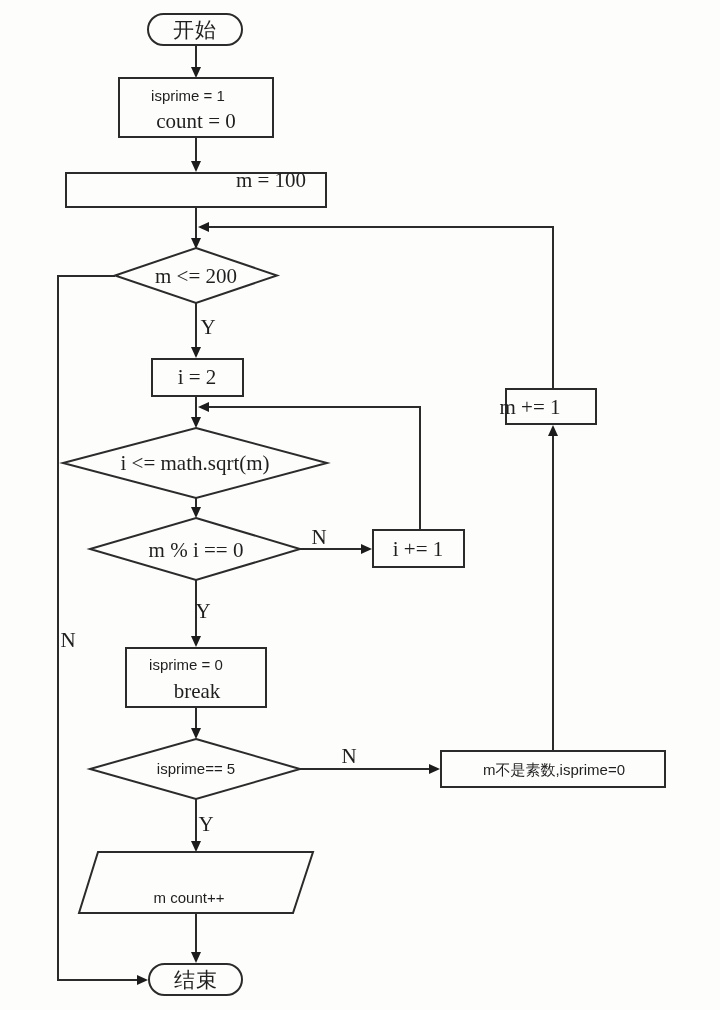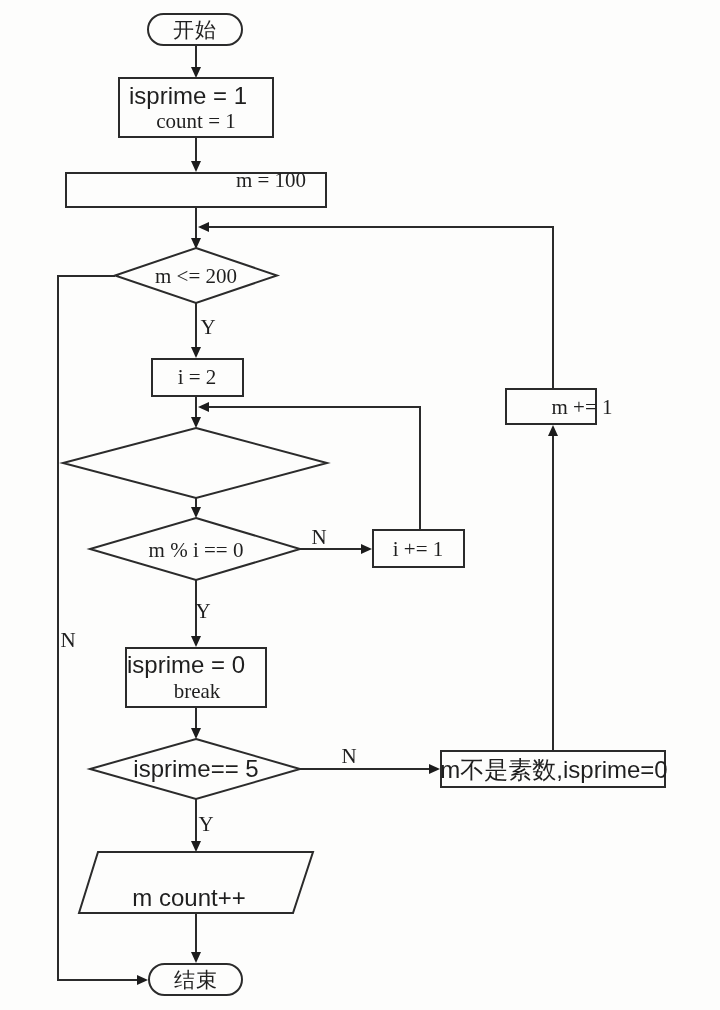--- a/index.html
+++ b/index.html
@@ -10,21 +10,21 @@
   svg.layer{position:absolute;left:0;top:0;width:720px;height:1010px;}
   .edge{stroke:#2b2b2b;stroke-width:2;fill:none;}
   .head{fill:#1c1c1c;stroke:none;}
   .shape{fill:#fdfdfc;stroke:#2b2b2b;stroke-width:2;}
   .node{position:absolute;border:2px solid #2b2b2b;background:#fdfdfc;box-sizing:border-box;}
   .terminator{border-radius:17px;}
   .lbl{
     position:absolute;transform:translate(-50%,-50%);white-space:nowrap;
     font-size:21px;line-height:1.15;
   }
-  .t-sans{font-family:"Liberation Sans","DejaVu Sans",sans-serif;font-size:24px;}
+  .t-sans{font-family:"Liberation Sans","DejaVu Sans",sans-serif;font-size:15px;}
   .t-cjk{letter-spacing:1px;}
   .yn{font-size:21px;font-family:"Liberation Serif","DejaVu Serif",serif;}
 </style>
 </head>
 <body>
 
 <div class="canvas">
 
   <svg class="layer">
 
@@ -91,41 +91,42 @@
   <div class="node" style="left:65px;top:172px;width:262px;height:36px;"></div>
   <div class="node" style="left:151px;top:358px;width:93px;height:39px;"></div>
   <div class="node" style="left:372px;top:529px;width:93px;height:39px;"></div>
   <div class="node" style="left:125px;top:647px;width:142px;height:61px;"></div>
   <div class="node" style="left:440px;top:750px;width:226px;height:38px;"></div>
   <div class="node" style="left:505px;top:388px;width:92px;height:37px;"></div>
 
   <div class="lbl t-cjk" style="left:195px;top:30px;">开始</div>
 
   <div class="lbl t-sans" style="left:188px;top:96px;">isprime = 1</div>
-  <div class="lbl" style="left:196px;top:121px;">count = 1</div>
+  <div class="lbl" style="left:196px;top:121px;">count = 0</div>
 
   <div class="lbl" style="left:271px;top:180px;">m = 100</div>
 
   <div class="lbl" style="left:196px;top:276px;">m &lt;= 200</div>
 
   <div class="lbl" style="left:197px;top:377px;">i = 2</div>
 
+  <div class="lbl" style="left:195px;top:463px;">i &lt;= math.sqrt(m)</div>
 
   <div class="lbl" style="left:196px;top:550px;">m % i == 0</div>
 
   <div class="lbl" style="left:418px;top:549px;">i += 1</div>
 
   <div class="lbl t-sans" style="left:186px;top:665px;">isprime = 0</div>
   <div class="lbl" style="left:197px;top:691px;">break</div>
 
   <div class="lbl t-sans" style="left:196px;top:769px;">isprime== 5</div>
 
   <div class="lbl t-sans" style="left:554px;top:770px;text-align:right;">m不是素数,isprime=0</div>
 
-  <div class="lbl" style="left:582px;top:407px;">m += 1</div>
+  <div class="lbl" style="left:530px;top:407px;">m += 1</div>
 
   <div class="lbl t-sans" style="left:189px;top:898px;">m count++</div>
 
   <div class="lbl t-cjk" style="left:196px;top:980px;">结束</div>
 
   <div class="lbl yn" style="left:208px;top:327px;">Y</div>
   <div class="lbl yn" style="left:68px;top:640px;">N</div>
   <div class="lbl yn" style="left:319px;top:537px;">N</div>
   <div class="lbl yn" style="left:203px;top:611px;">Y</div>
   <div class="lbl yn" style="left:349px;top:756px;">N</div>

